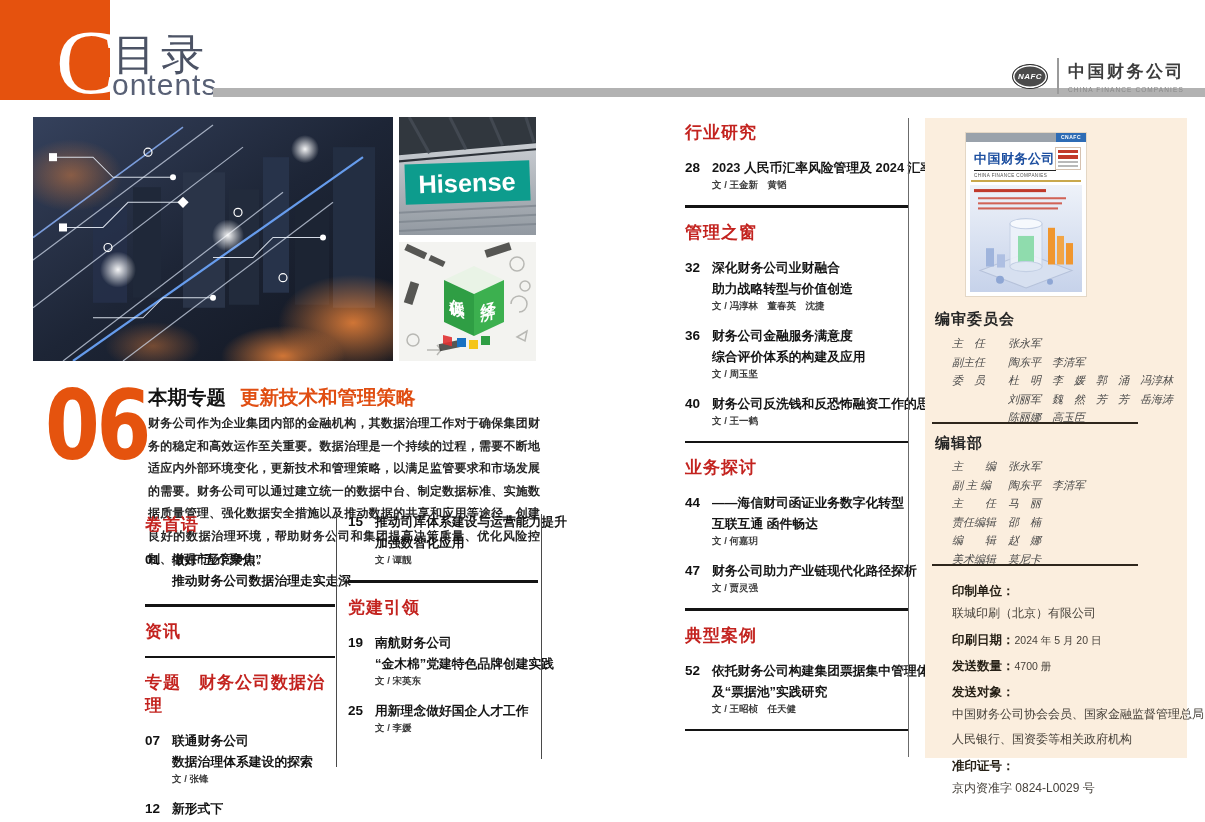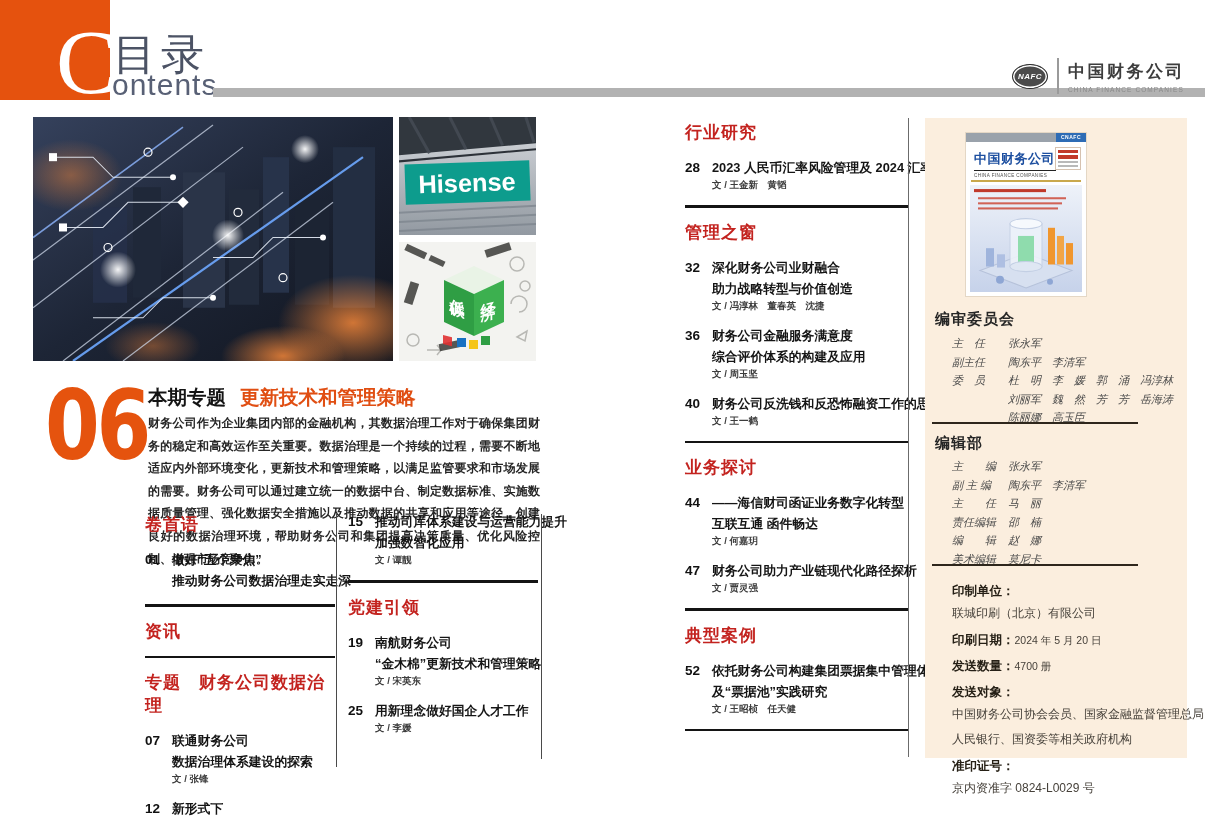--- a/index.html
+++ b/index.html
@@ -285,21 +285,21 @@
         <div class="tl">加强数智化应用</div>
         <div class="ta">文 / 谭靓</div>
       </div>
     </div>
     <div class="tdiv"></div>
     <div class="sec-head">党建引领</div>
     <div class="ti">
       <div class="tno">19</div>
       <div class="tbody">
         <div class="tl">南航财务公司</div>
-        <div class="tl">“金木棉”更新技术和管理策略</div>
+        <div class="tl">“金木棉”党建特色品牌创建实践</div>
         <div class="ta">文 / 宋英东</div>
       </div>
     </div>
     <div class="ti">
       <div class="tno">25</div>
       <div class="tbody">
         <div class="tl">用新理念做好国企人才工作</div>
         <div class="ta">文 / 李媛</div>
       </div>
     </div>

